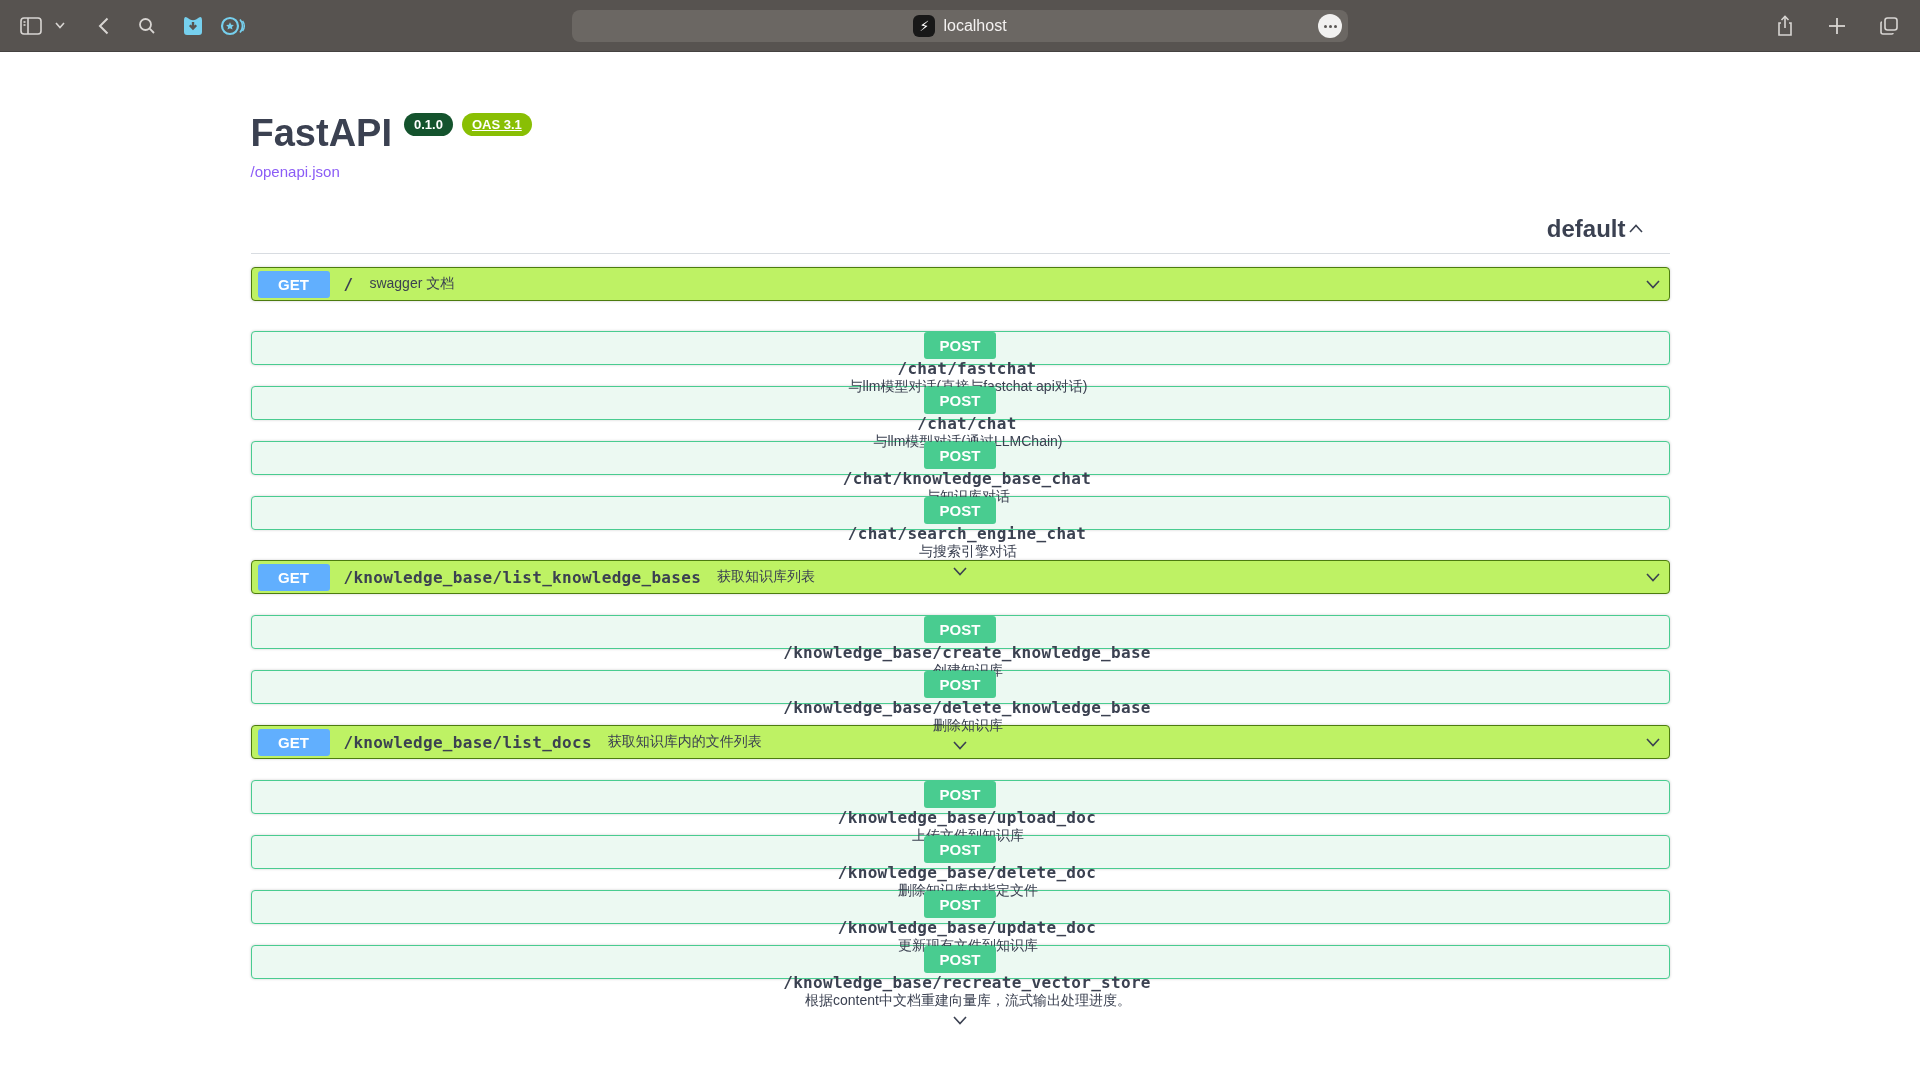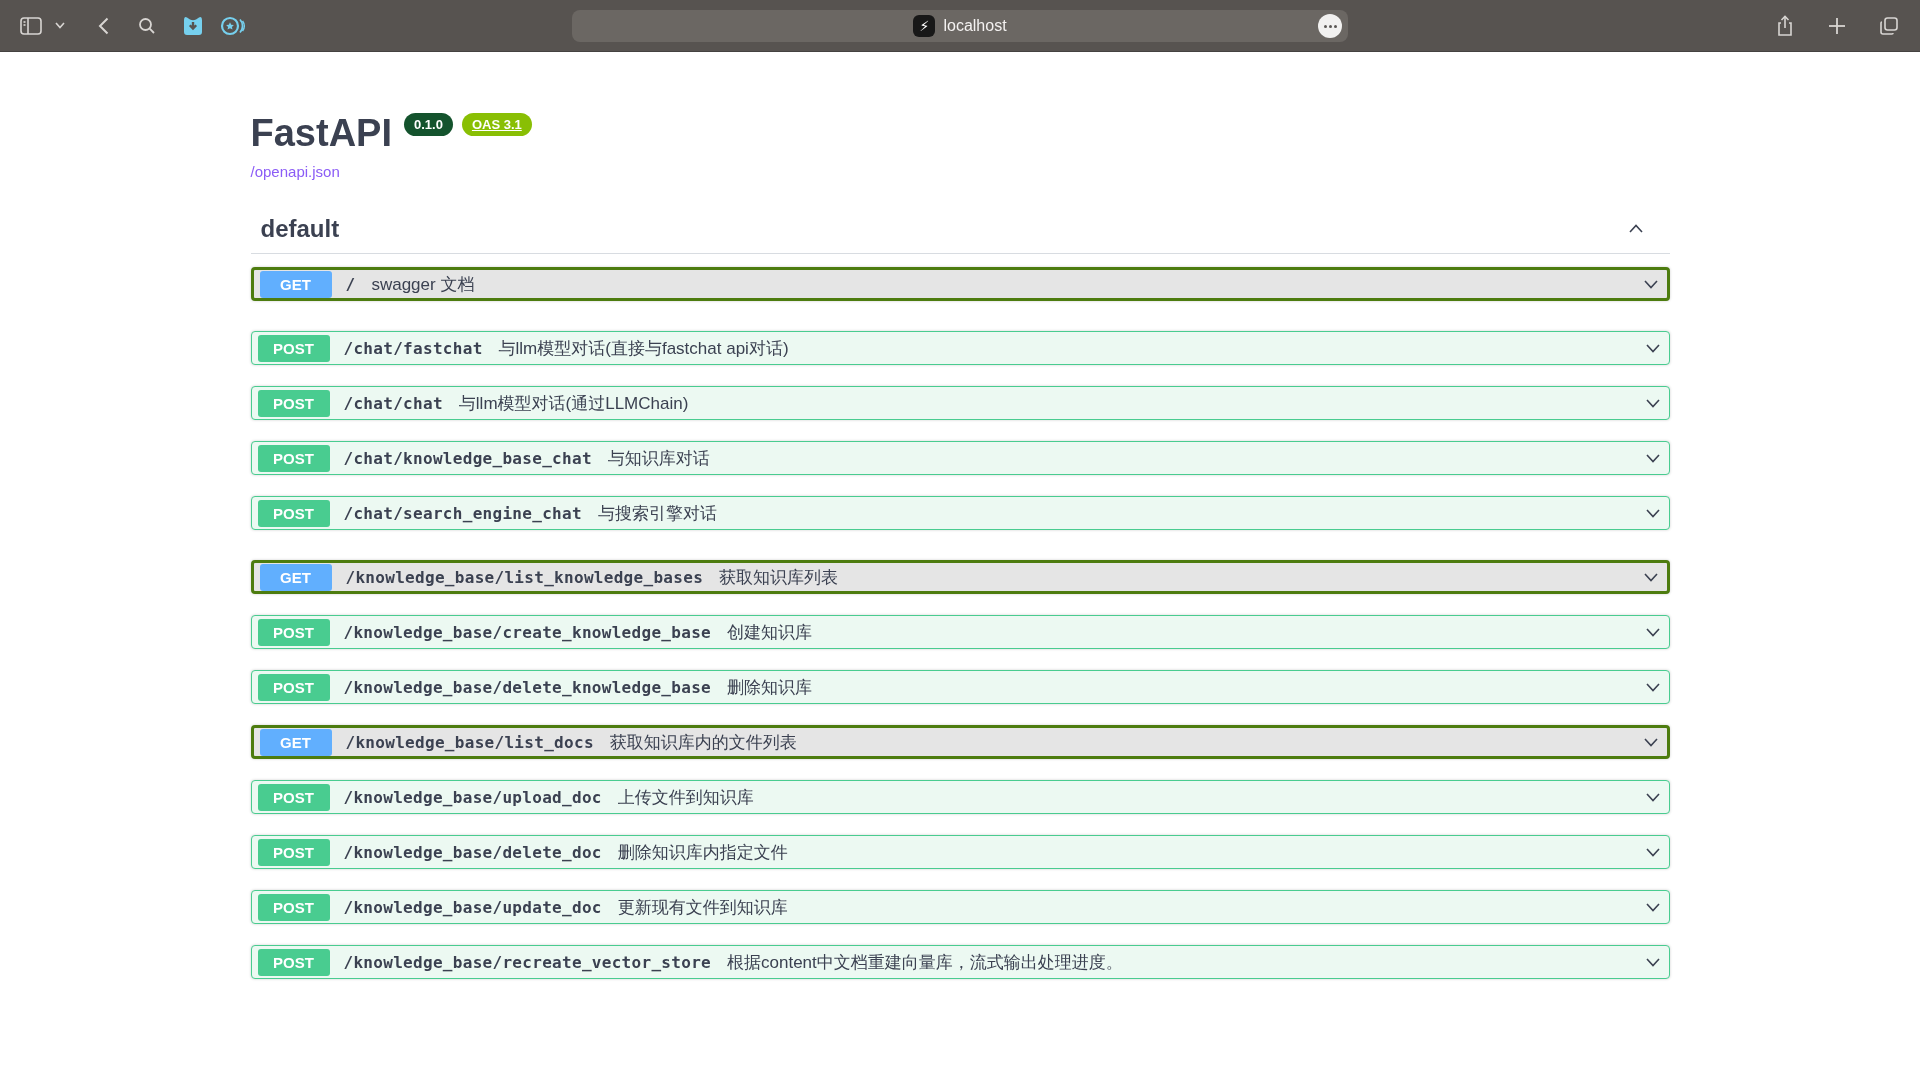--- a/index.html
+++ b/index.html
@@ -29,36 +29,36 @@
   .container { width:1419px; margin:0 auto; padding-top:60px; }
   h1.title { font-size:38px; font-weight:bold; color:#3b4151; display:flex; align-items:center; }
   .badges { display:inline-flex; gap:9px; margin-left:12px; position:relative; top:-9px; }
   .pill { color:#ffffff; font-size:13px; font-weight:bold; padding:4px 10px; border-radius:57px; }
   .pill.gray { background:#14532d; }
   .pill.green { background:#89bf04;text-decoration:underline; }
   .spec-link { display:inline-block; margin-top:8px; font-size:15px; color:#8b5cf6;
     text-decoration:none; cursor:pointer; }
 
   .tag-section { margin-top:30px; }
-  .tag-header { display:flex; align-items:center; justify-content:space-between;
+  .tag-header { display:flex; align-items:center; justify-content:flex-end;
     padding:4px 24px 10px 10px; border-bottom:1px solid #d8dce1; cursor:pointer; }
   .tag-header h3 { font-size:24px; font-weight:bold; color:#3b4151; }
 
   .opblock { height:34px; margin-top:13px; margin-bottom:21px; border-radius:4px;
     display:flex; align-items:center; padding:0 6px; cursor:pointer;
     box-shadow:0 0 3px rgba(0,0,0,.19); }
-  .opblock.get  { background:#e5e5e5; border:3px solid #4d7c0f; }
-  .opblock.post { background:#ecf9f2; border:1px solid #49cc90; }
+  .opblock.get  { background:#bef264; border:1px solid #4d7c0f; }
+  .opblock.post { background:#ecf9f2; border:1px solid #49cc90;flex-direction:column; }
   .method { min-width:72px; text-align:center; padding:5px 0; border-radius:3px;
     color:#ffffff; font-size:15px; font-weight:bold; }
   .opblock.get  .method { background:#61affe; }
   .opblock.post .method { background:#49cc90; }
   .path { margin-left:14px; font-family:"DejaVu Sans Mono","Liberation Mono",monospace;
     font-weight:bold; font-size:16px; color:#3b4151; letter-spacing:0.3px; }
-  .desc { margin-left:16px; font-size:17px; color:#3b4151; }
+  .desc { margin-left:16px; font-size:14px; color:#3b4151; }
   .spacer { flex:1; }
   .arrow { display:flex; align-items:center; }
 </style>
 </head>
 <body>
 
 <div class="toolbar">
   <div class="tb-left">
     <span class="tb-btn">
       <span>

